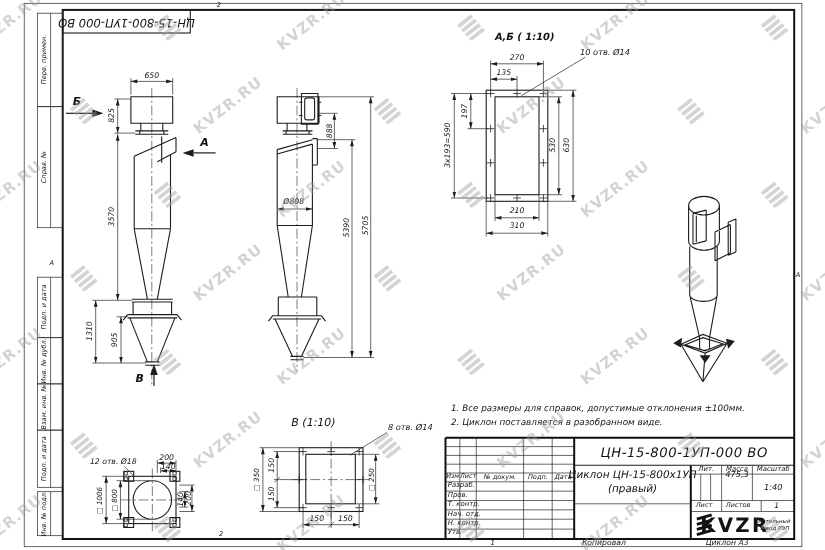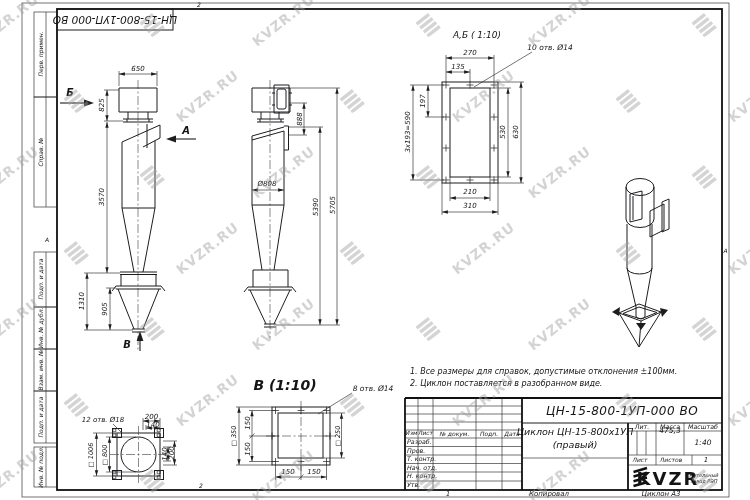--- a/index.html
+++ b/index.html
@@ -176,40 +176,40 @@
 <span class="lb rot" style="left:101.5px;top:105px">825</span>
 <span class="lb rot" style="left:101.5px;top:197px">3570</span>
 <span class="lb rot" style="left:81.5px;top:301px">1310</span>
 <span class="lb rot" style="left:104.5px;top:309px">905</span>
 
 <span class="lb rot" style="left:299.5px;top:119px">888</span>
 <span class="lb" style="left:267px;top:184px">Ø808</span>
 <span class="lb rot" style="left:315.5px;top:207px">5390</span>
 <span class="lb rot" style="left:332.5px;top:205px">5705</span>
 
-<span class="lb" style="left:477px;top:35px;font-size:9px;font-weight:400">А,Б ( 1:10)</span>
+<span class="lb" style="left:477px;top:35px;font-size:9px;font-weight:700">А,Б ( 1:10)</span>
 <span class="lb" style="left:550px;top:48px;font-size:7.5px">10 отв. Ø14</span>
 <span class="lb" style="left:470px;top:52.5px">270</span>
 <span class="lb" style="left:458px;top:66.5px">135</span>
 <span class="lb rot" style="left:422.5px;top:101px">197</span>
 <span class="lb rot" style="left:407.5px;top:132px">3x193=590</span>
 <span class="lb rot" style="left:502.5px;top:132px">530</span>
 <span class="lb rot" style="left:515.5px;top:132px">630</span>
 <span class="lb" style="left:470px;top:192px">210</span>
 <span class="lb" style="left:470px;top:206px">310</span>
 
 <span class="lb" style="left:103px;top:420px">12 отв. Ø18</span>
 <span class="lb" style="left:151.5px;top:416.5px">200</span>
 <span class="lb" style="left:153px;top:424.5px">140</span>
 <span class="lb rot" style="left:164.5px;top:454px">140</span>
 <span class="lb rot" style="left:171.5px;top:453px">200</span>
 <span class="lb rot" style="left:90.5px;top:454.5px;font-size:6.5px">□ 1006</span>
 <span class="lb rot" style="left:104.5px;top:454.5px;font-size:6.5px">□ 800</span>
 
-<span class="lb" style="left:285px;top:385px;font-size:14px;font-weight:700">В (1:10)</span>
+<span class="lb" style="left:285px;top:385px;font-size:10px;font-weight:400">В (1:10)</span>
 <span class="lb" style="left:373px;top:389px;font-size:7.5px">8 отв. Ø14</span>
 <span class="lb rot" style="left:234px;top:436px;font-size:6.5px">□ 350</span>
 <span class="lb rot" style="left:247.5px;top:423px">150</span>
 <span class="lb rot" style="left:247.5px;top:449px">150</span>
 <span class="lb rot" style="left:337.5px;top:436px;font-size:6.5px">□ 250</span>
 <span class="lb" style="left:288px;top:472px">150</span>
 <span class="lb" style="left:314px;top:472px">150</span>
 
 <span class="lb la" style="left:410px;top:372px;font-size:8px">1. Все размеры для справок, допустимые отклонения ±100мм.</span>
 <span class="lb la" style="left:410px;top:384px;font-size:8px">2. Циклон поставляется в разобранном виде.</span>

